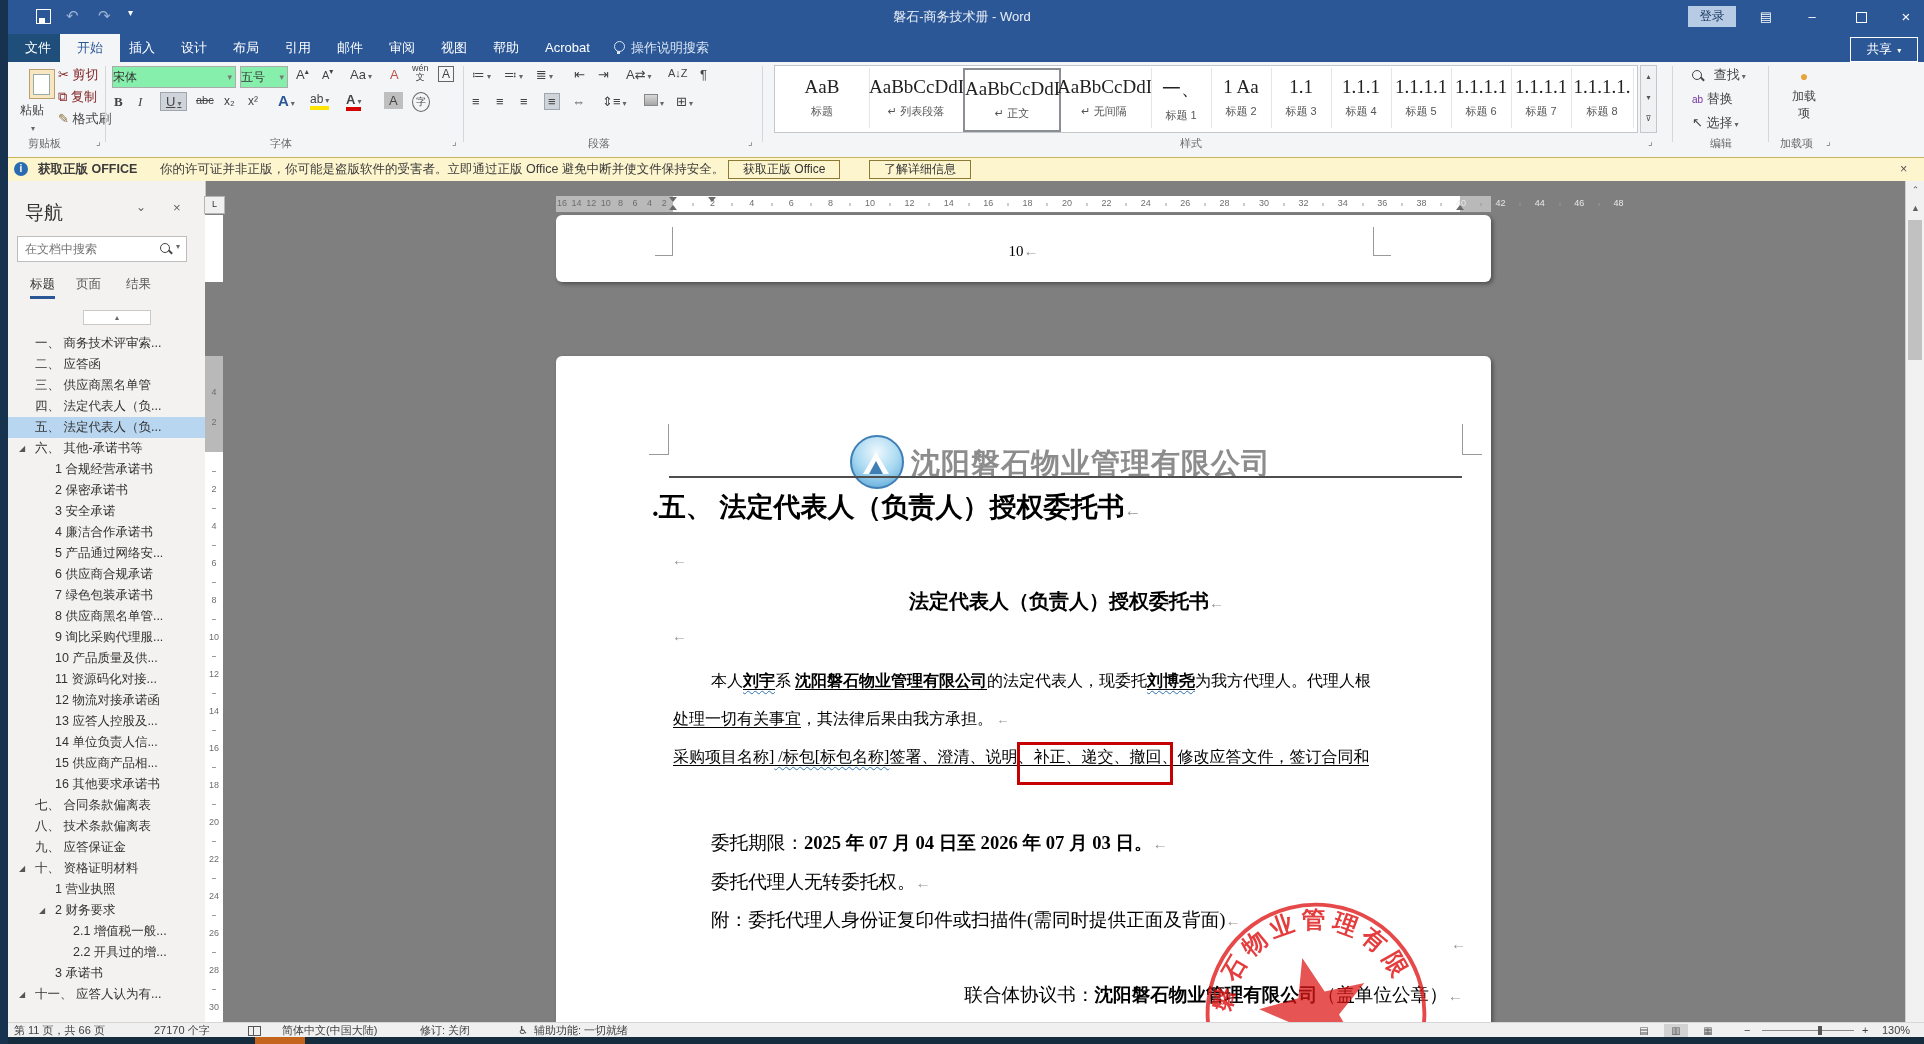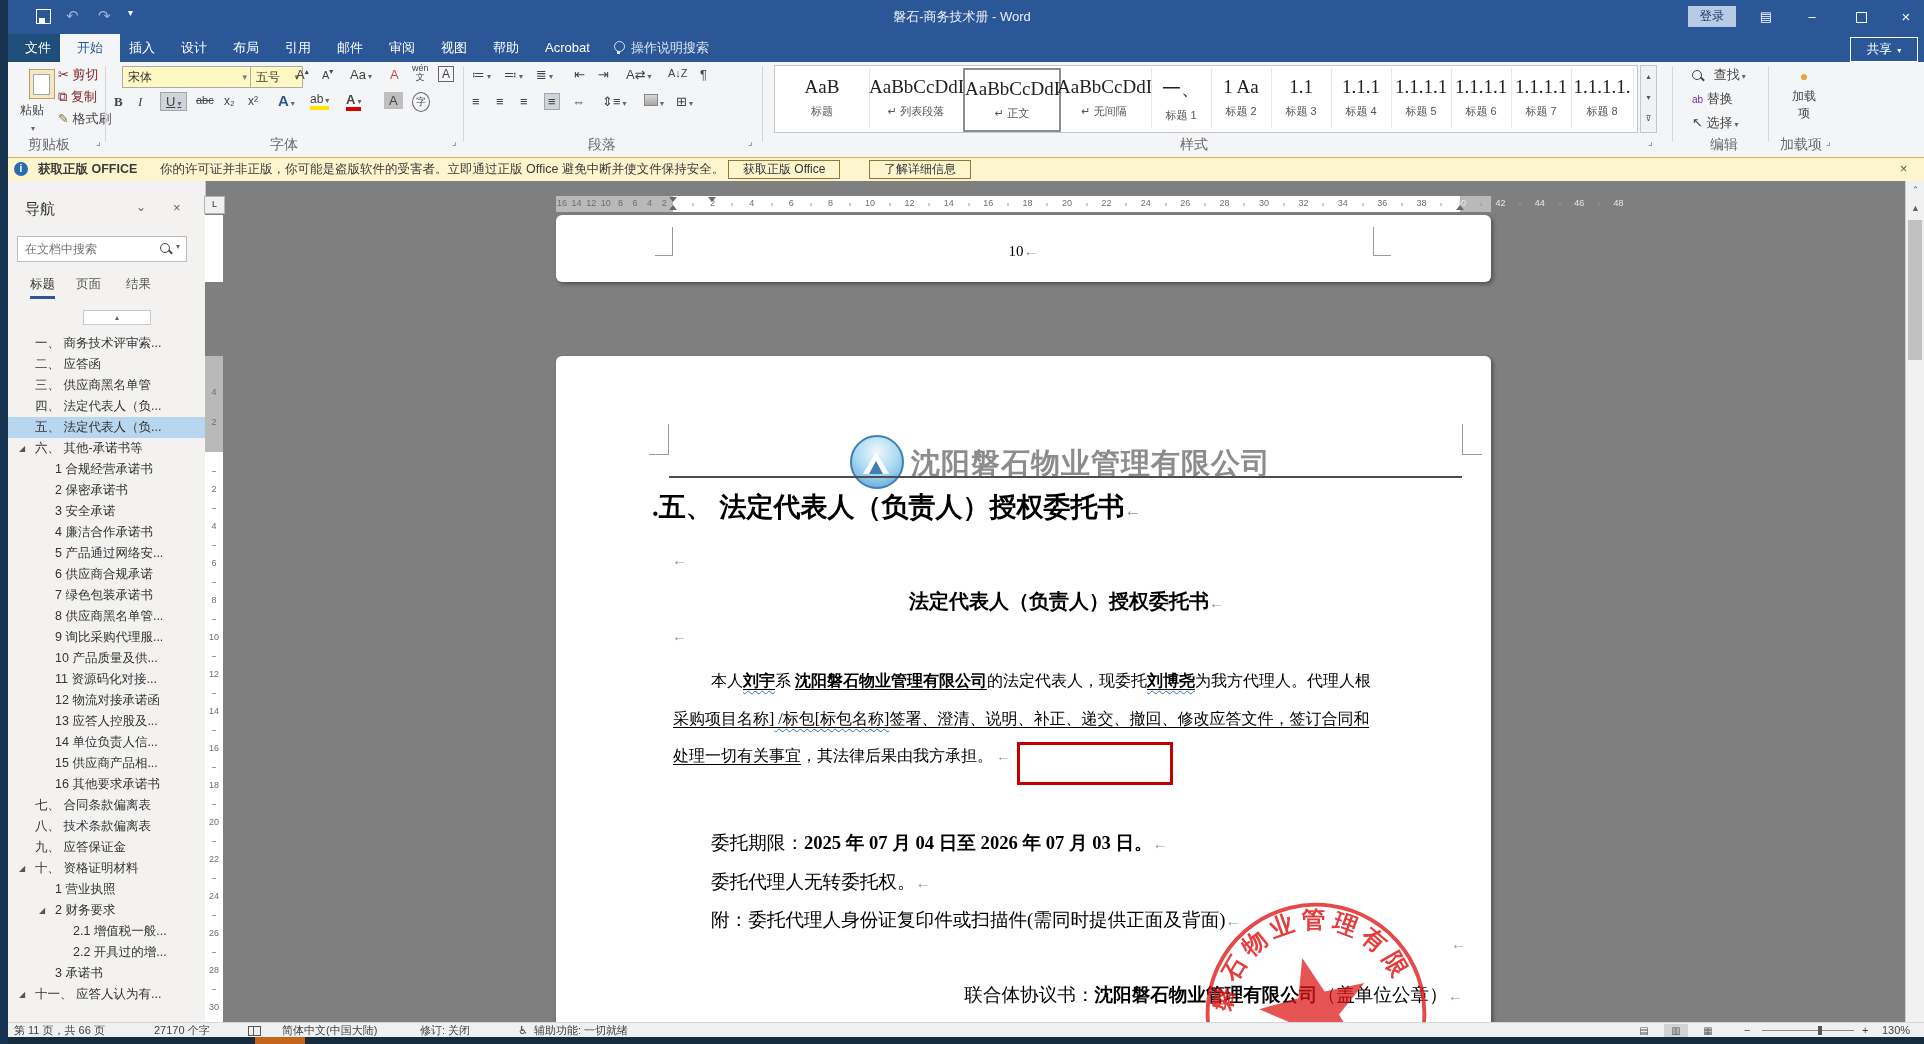--- a/index.html
+++ b/index.html
@@ -24,26 +24,26 @@
   .rtab.file{background:#1e4e79;}
   .rtab.active{background:#f4f5f7;color:#2b5797;}
   #tellme{position:absolute;left:614px;top:0;height:28px;line-height:28px;color:#dce6f4;font-size:13px;}
   .bulb{display:inline-block;width:9px;height:9px;border:1.4px solid #dce6f4;border-radius:50%;margin-right:6px;position:relative;top:0px;}
   .bulb:after{content:"";position:absolute;left:2px;top:9px;width:3px;height:3px;background:#dce6f4;}
   #share{left:1850px;top:3px;width:66px;height:23px;border:1px solid #fff;color:#fff;font-size:12.5px;
          line-height:23px;text-align:center;}
   
   #ribbon{left:0;top:62px;width:1924px;height:95px;background:#f4f5f7;border-bottom:1px solid #c8b65a;z-index:28;}
   .gsep{position:absolute;top:4px;width:1px;height:76px;background:#d4d6d9;}
-  .glabel{position:absolute;top:74px;font-size:14px;color:#6a6a6a;text-align:center;}
+  .glabel{position:absolute;top:74px;font-size:11px;color:#6a6a6a;text-align:center;}
   .glaunch{position:absolute;top:74px;font-size:10px;color:#777;}
   .rbtn{position:absolute;font-size:13px;color:#444;}
   .dim2{color:#7f1d1d;}
-  .combo{position:absolute;height:20px;background:#fef9c3;border:1px solid #ababab;font-size:12px;color:#333;
-         line-height:20px;padding-left:5px;margin-left:10px;}
+  .combo{position:absolute;height:20px;background:#86efac;border:1px solid #ababab;font-size:12px;color:#333;
+         line-height:20px;}
   .combo .dd{position:absolute;right:3px;top:0;color:#777;font-size:9px;}
   .dda{font-size:8px;color:#666;margin-left:2px;}
   .sel-ico{background:#cfd4da;border:1px solid #9fa6ad;}
   .clipbook{position:absolute;left:17px;top:5px;width:24px;height:28px;background:#f7e6c0;border:1px solid #b8a070;}
   .clipbook:after{content:"";position:absolute;left:3px;top:4px;width:15px;height:19px;background:#fff;border:1px solid #9aa;}
   
   #stylegal{left:774px;top:3px;width:862px;height:66px;background:#fff;border:1px solid #c3c6ca;}
   .stybox{position:absolute;top:2px;height:60px;border-right:1px solid #e4e6e8;text-align:center;}
   .stybox .pv{font-family:"Liberation Serif","DejaVu Serif",serif;font-size:19px;color:#222;margin-top:8px;white-space:nowrap;overflow:hidden;}
   .stybox .nm{font-size:11px;color:#555;margin-top:6px;white-space:nowrap;}
@@ -51,21 +51,21 @@
   .galscroll{position:absolute;left:1640px;top:3px;width:15px;height:66px;border:1px solid #c3c6ca;background:#f0f1f2;
              font-size:8px;color:#555;text-align:center;line-height:21px;}
   
   #msgbar{left:0;top:157px;width:1924px;height:23px;background:#fdf5ce;border-top:1px solid #c9a227;z-index:27;
           font-size:12.5px;color:#3b3b3b;line-height:23px;}
   .infoic{position:absolute;left:14px;top:4px;width:14px;height:14px;border-radius:50%;background:#2b6cb0;color:#fff;
           font-size:10px;line-height:14px;text-align:center;font-weight:bold;}
   .msgbtn{position:absolute;top:2px;height:17px;line-height:17px;border:1px solid #8a7a33;padding:0 14px;font-size:12px;color:#333;}
   
   #navpane{left:8px;top:180px;width:197px;height:842px;background:#f3f2f1;border-right:1px solid #c6c6c6;z-index:20;}
-  #nav-title{position:absolute;left:17px;top:20px;font-size:15px;color:#333;}
+  #nav-title{position:absolute;left:17px;top:20px;font-size:19px;color:#333;}
   .navctl{position:absolute;top:20px;color:#666;font-size:12px;}
   #nav-search{position:absolute;left:9px;top:56px;width:168px;height:24px;background:#fff;border:1px solid #bdbdbd;}
   #nav-search input{border:0;outline:0;width:128px;height:20px;margin:1px 0 0 5px;font-size:12px;color:#666;background:transparent;}
   .mag{position:absolute;width:8px;height:8px;border:1.5px solid #444;border-radius:50%;}
   .mag:after{content:"";position:absolute;left:7px;top:7px;width:5px;height:1.5px;background:#444;transform:rotate(45deg);}
   .navtab{position:absolute;top:96px;font-size:12.5px;color:#595959;}
   .navtab.on{color:#333;border-bottom:3px solid #2b5797;padding-bottom:3px;}
   #navtop{position:absolute;left:75px;top:130px;width:66px;height:13px;background:#fff;border:1px solid #c9c9c9;
           font-size:8px;color:#666;text-align:center;line-height:13px;}
   #navlist{position:absolute;left:0;top:153px;width:197px;}
@@ -484,22 +484,22 @@
       </div>
 
       <div class="freestand docfont pil" style="left:116px;top:196px;">←</div>
       <div id="docsubtitle" class="docfont">
         <span>法定代表人（负责人）授权委托书</span><span class="pil" style="font-size:15px;">←</span>
       </div>
       <div class="freestand docfont pil" style="left:116px;top:272px;">←</div>
 
       <div id="bodylines" class="docfont">
           <div class="dl" style="text-indent: 38px;"><span class="seg">本人</span><span class="seg b u sq">刘宇</span><span class="seg">系 </span><span class="seg b u">沈阳磐石物业管理有限公司</span><span class="seg">的法定代表人，现委托</span><span class="seg b u sq">刘博尧</span><span class="seg">为我方代理人。代理人根</span></div>
+          <div class="dl"><span class="seg u">处理一切有关事宜</span><span class="seg">，其法律后果由我方承担。</span><span class="seg pil"> ←</span></div>
           <div class="dl"><span class="seg u">采购项目名称]</span><span class="seg u sq"> /标包[标包名称]</span><span class="seg u">签署、澄清、说明、补正、递交、撤回、修改应答文件，签订合同和</span></div>
-          <div class="dl"><span class="seg u">处理一切有关事宜</span><span class="seg">，其法律后果由我方承担。</span><span class="seg pil"> ←</span></div>
         </div>
       <div id="termlines" class="docfont">
           <div class="dl" style="text-indent: 38px;"><span class="seg">委托期限：</span><span class="seg b">2025 年 07 月 04 日至 2026 年 07 月 03 日。</span><span class="seg pil">←</span></div>
           <div class="dl" style="text-indent: 38px;"><span class="seg">委托代理人无转委托权。</span><span class="seg pil">←</span></div>
           <div class="dl" style="text-indent: 38px;"><span class="seg">附：委托代理人身份证复印件或扫描件(需同时提供正面及背面)</span><span class="seg pil">←</span></div>
         </div>
       <div class="freestand docfont pil" style="left:895px;top:580px;">←</div>
       <div id="respline" class="docfont">
           <div class="dl"><span class="seg">联合体协议书：</span><span class="seg b">沈阳磐石物业管理有限公司</span><span class="seg">（盖单位公章）</span><span class="seg pil">←</span></div>
         </div>

